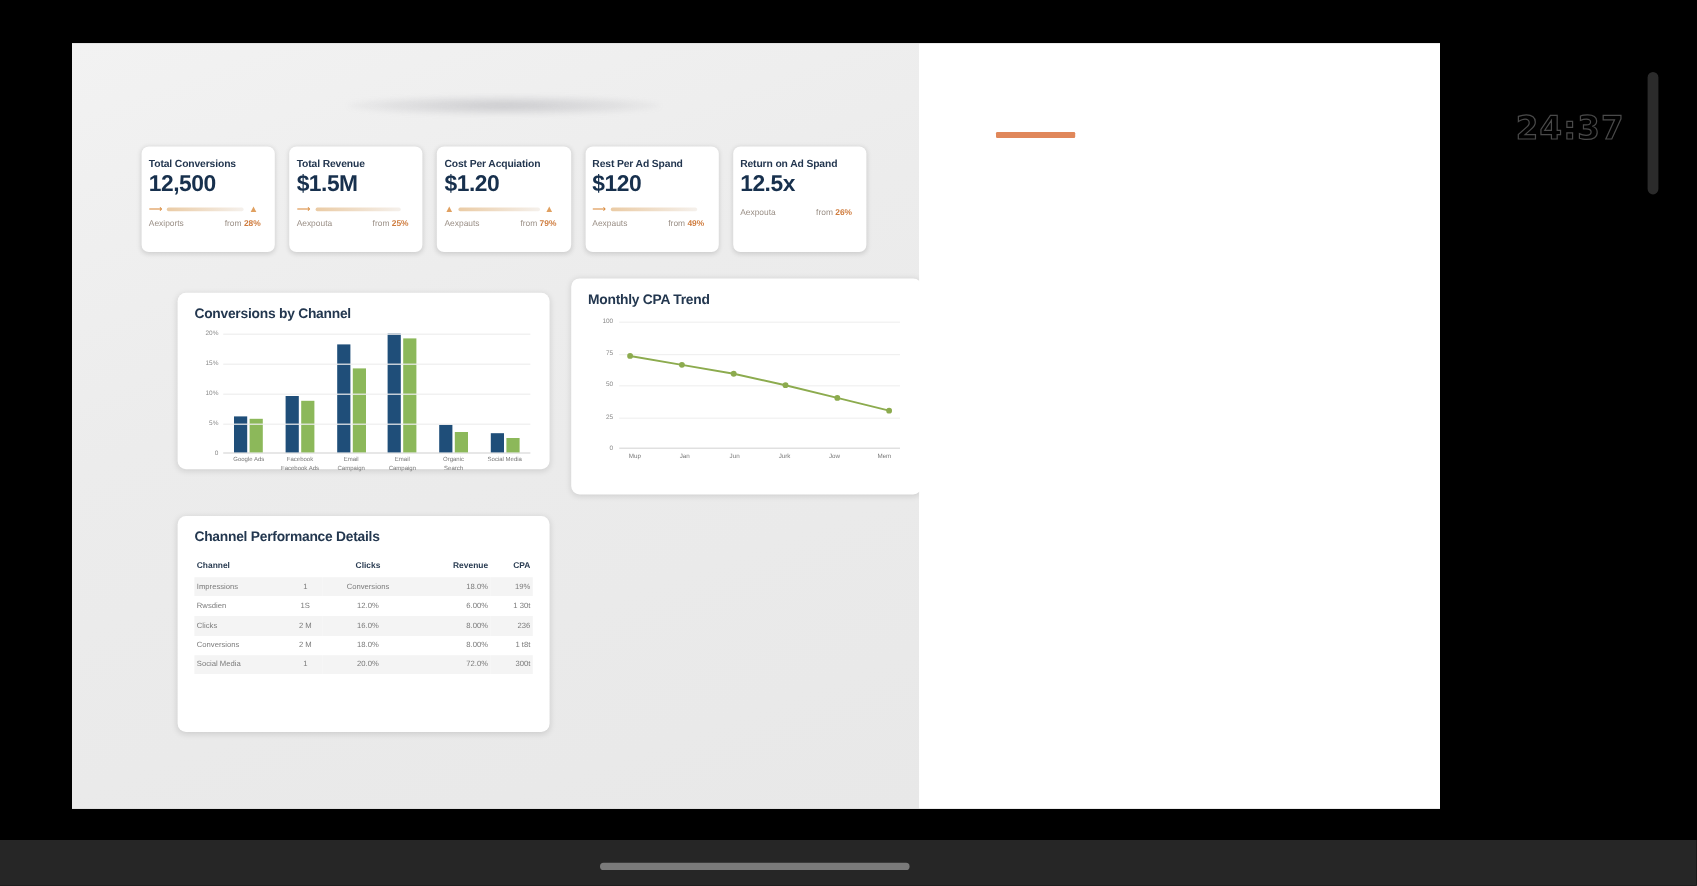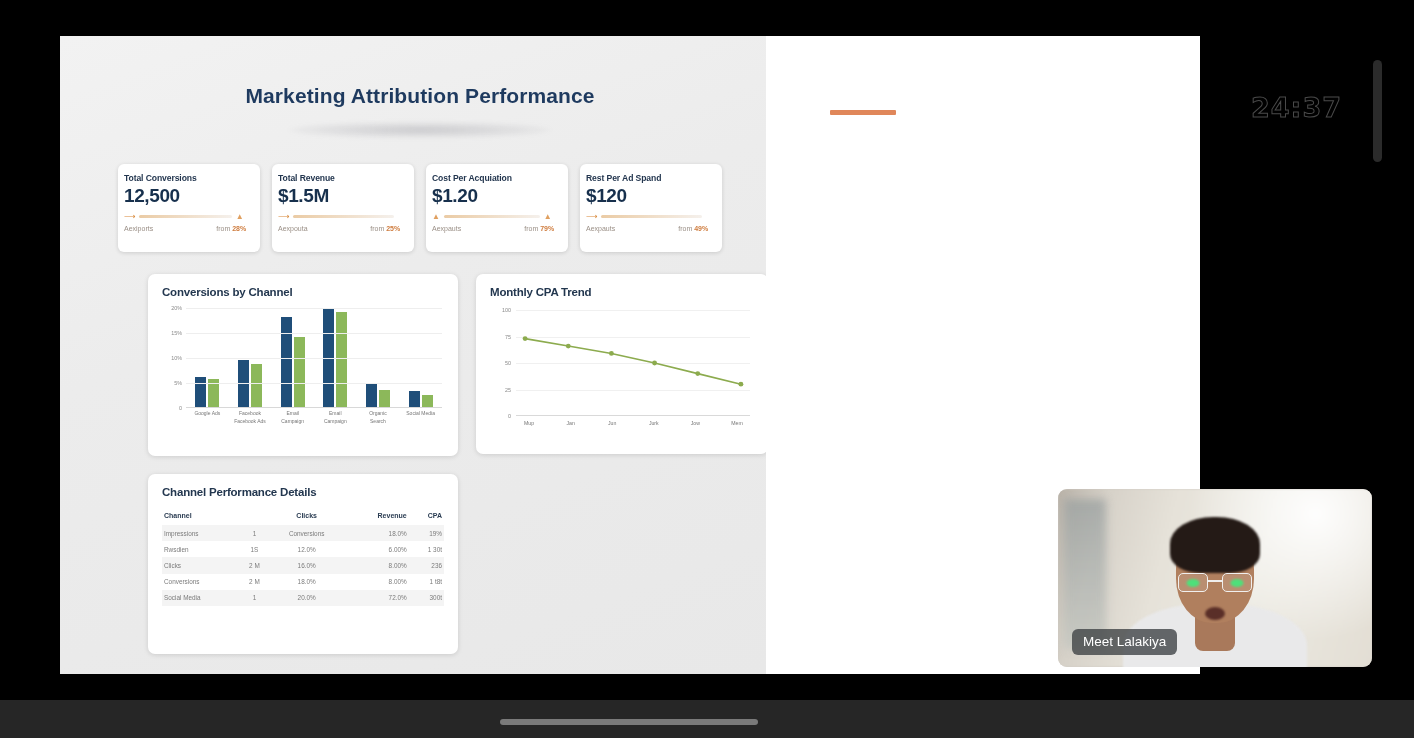--- a/index.html
+++ b/index.html
@@ -70,21 +70,21 @@
 
   
   .panel-grid {
     display: grid; grid-template-columns: 310px 292px; gap: 18px;
     margin-top: 22px; padding-left: 44px;
   }
   .panel {
     background: #fff; border-radius: 7px; box-shadow: 0 1px 5px rgba(0,0,0,.13);
     padding: 12px 14px 10px; position: relative;
   }
-  .panel-h165 { height: 182px; }
+  .panel-h165 { height: 147px; margin-top: 12px; }
   .panel-h175 { height: 180px; }
   .panel-title {
     font-size: 11.5px; font-weight: bold; color: #23374f; letter-spacing: -.2px;
   }
 
   
   .bar-wrap { position: relative; margin-top: 10px; height: 120px; }
   .bc-yaxis { position: absolute; left: 0; top: 0; width: 22px; height: 100px; }
   .bc-ytick {
     position: absolute; right: 2px; font-size: 5.4px; color: #8a8a8a;
@@ -171,21 +171,21 @@
 
   
   .accent-bar { width: 66px; height: 5px; background: #e0875a; border-radius: 1px; }
   .pbi-title {
     margin-top: 28px; font-size: 39px; font-weight: bold; line-height: 1.15;
     color: #2b6cb8; letter-spacing: -1px; max-width: 230px;
   }
 
   
   #timer {
-    position: absolute; right: 72px; top: 92px;
+    position: absolute; right: 60px; top: 92px;
     font-size: 27px; font-weight: bold; letter-spacing: 1px;
     color: transparent; -webkit-text-stroke: 1px #4a4a4a;
     font-family: "DejaVu Sans", sans-serif;
   }
   
   #vscroll {
     position: absolute; right: 32px; top: 60px;
     width: 9px; height: 102px; background: #2b2b2b; border-radius: 5px;
   }
 
@@ -264,21 +264,20 @@
 </head>
 <body>
 
 <div id="app">
   <div id="stage">
 
     <div id="slide">
 
       <div id="slide-left">
 
-        <div class="slide-title">Marketing Attribution Performance</div>
         <div class="title-underblur"></div>
 
         <div class="kpi-row">
           <div class="kpi-card">
             <div class="kpi-label">Total Conversions</div>
             <div class="kpi-value">12,500</div>
             <div class="kpi-trendrow">
               <span class="tr-arrow">⟶</span>
               <span class="tr-bar"></span>
               <span class="tr-caret">▲</span>
@@ -322,20 +321,28 @@
             <div class="kpi-trendrow">
               <span class="tr-arrow">⟶</span>
               <span class="tr-bar"></span>
             </div>
             <div class="kpi-subrow">
               <span>Aexpauts</span>
               <span><span>from</span> <span class="kpi-sub-b">49%</span></span>
             </div>
           </div>
 
+          <div class="kpi-card">
+            <div class="kpi-label">Return on Ad Spand</div>
+            <div class="kpi-value">12.5x</div>
+            <div class="kpi-subrow" style="margin-top:9px">
+              <span>Aexpouta</span>
+              <span><span>from</span> <span class="kpi-sub-b">26%</span></span>
+            </div>
+          </div>
         </div>
 
         <div class="panel-grid">
 
           <div class="panel panel-h165">
             <div class="panel-title">Conversions by Channel</div>
             <div class="bar-wrap">
               <div class="bc-yaxis" id="bc-yaxis">
                   <div class="bc-ytick" style="top: 0px;">20%</div>
                   <div class="bc-ytick" style="top: 25px;">15%</div>
@@ -483,37 +490,18 @@
         <div class="pbi-title">
           <br>
         </div>
       </div>
 
     </div>
 
     <div id="timer">24:37</div>
     <div id="vscroll"></div>
 
-    <div id="tile">
-      <div class="vbg"></div>
-      <div class="vpanel"></div>
-      <div class="shoulders"></div>
-      <div class="neck"></div>
-      <div class="head"></div>
-      <div class="hair"></div>
-      <div class="glasses">
-        <div class="lens l">
-            <span class="eye"></span>
-          </div>
-        <div class="bridge"></div>
-        <div class="lens r">
-            <span class="eye"></span>
-          </div>
-      </div>
-      <div class="mouth"></div>
-      <div class="nametag">Meet Lalakiya</div>
-    </div>
 
   </div>
 
   <div id="bottombar"></div>
   <div id="hscroll"></div>
 </div>
 
 </body></html>

